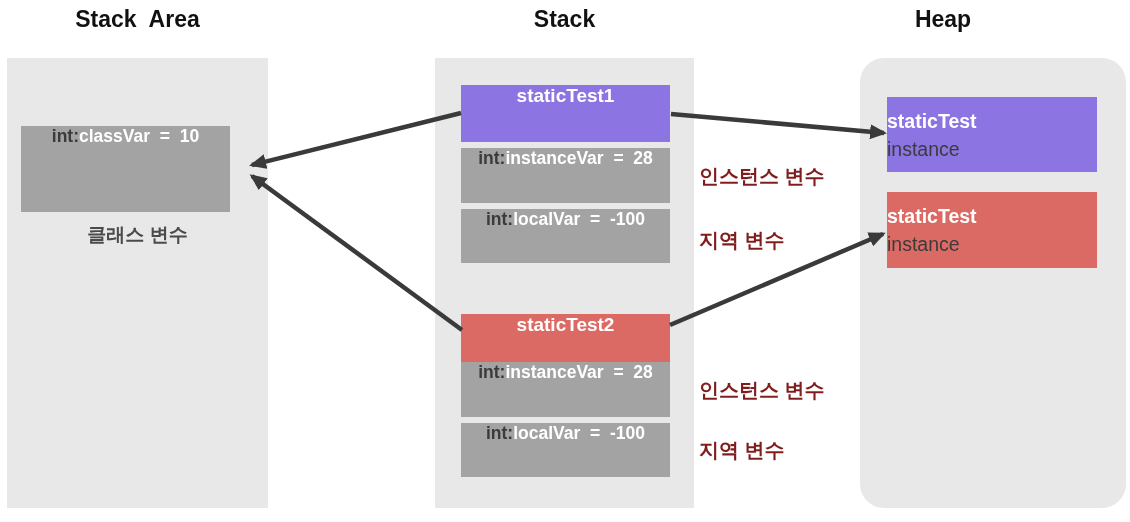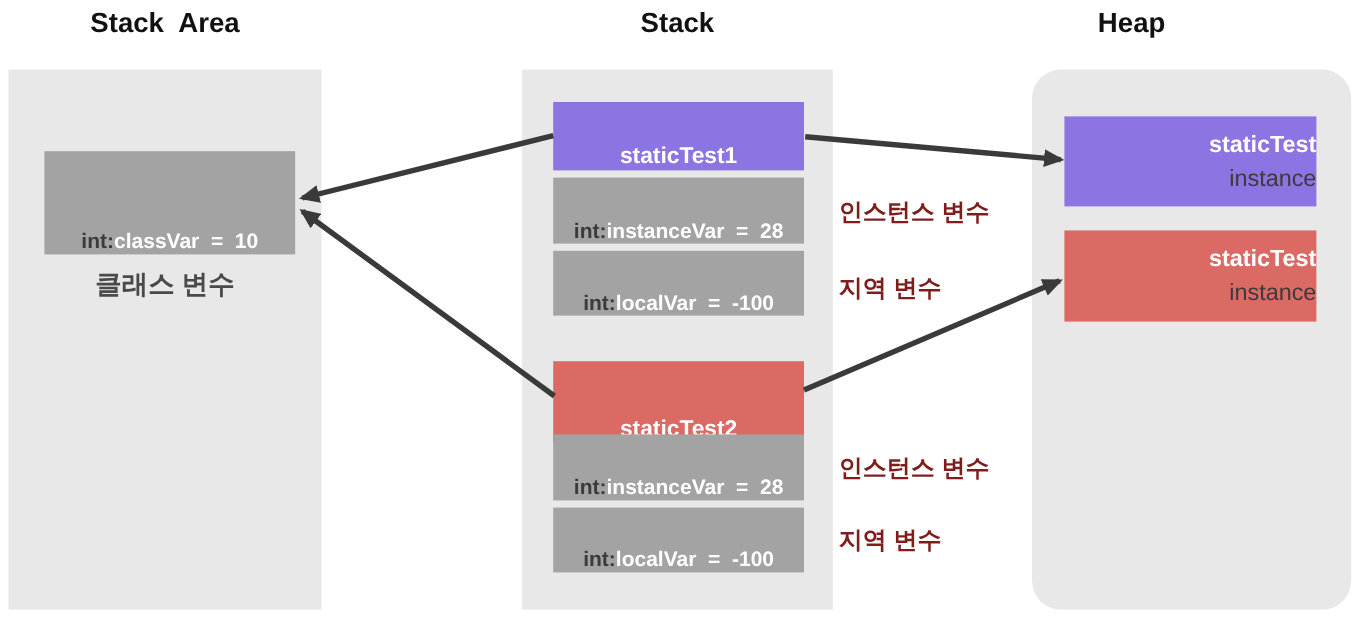--- a/index.html
+++ b/index.html
@@ -42,21 +42,21 @@
     height: 450px;
     background: var(--panel, #e8e8e8);
     z-index: 1;
   }
   .panel-static { left: 7px;   width: 261px; }
   .panel-stack  { left: 435px; width: 259px; }
   .panel-heap   { left: 860px; width: 266px; border-radius: 24px; }
   .box {
     position: absolute;
     display: flex;
-    align-items: flex-end;
+    align-items: flex-start;
     justify-content: center;
     z-index: 2;
   }
   .box-gray   { background: var(--gray-box, #a3a3a3); }
   .box-purple { background: var(--purple, #8c74e2); }
   .box-red    { background: var(--red, #dc6a64); }
   .var-text {
     font-size: 17.5px;
     font-weight: bold;
     white-space: pre;
@@ -79,43 +79,43 @@
     color: #ffffff;
   }
   .heap-line2 {
     font-size: 19.5px;
     font-weight: normal;
     color: #3b3b3b;
   }
   .caption {
     position: absolute;
     text-align: center;
-    font-size: 22px;
+    font-size: 19px;
     font-weight: bold;
     color: #4a4a4a;
     white-space: pre;
     z-index: 2;
   }
   .side-label {
     position: absolute;
     left: 699px;
     font-size: 20px;
     font-weight: bold;
     color: #7f1d1d;
     white-space: pre;
     z-index: 2;
   }
   
-  .classvar-box { left: 30px; top: 68px; width: 209px; height: 86px; }
+  .classvar-box { left: 14px; top: 68px; width: 209px; height: 86px; }
   .classvar-caption { left: 26px; top: 164px; width: 209px; }
   
   .st1-header { left: 26px; top: 27px;  width: 209px; height: 57px; }
   .st1-ivar   { left: 26px; top: 90px;  width: 209px; height: 55px; }
   .st1-lvar   { left: 26px; top: 151px; width: 209px; height: 54px; }
-  .st2-header { left: 26px; top: 243px; width: 209px; height: 68px; }
+  .st2-header { left: 26px; top: 256px; width: 209px; height: 68px; }
   .st2-ivar   { left: 26px; top: 304px; width: 209px; height: 55px; }
   .st2-lvar   { left: 26px; top: 365px; width: 209px; height: 54px; }
   
   .heap1 { left: 27px; top: 39px;  width: 210px; height: 75px; }
   .heap2 { left: 27px; top: 134px; width: 210px; height: 76px; }
   
   .lbl-ivar1 { top: 163px; }
   .lbl-lvar1 { top: 227px; }
   .lbl-ivar2 { top: 377px; }
   .lbl-lvar2 { top: 437px; }

